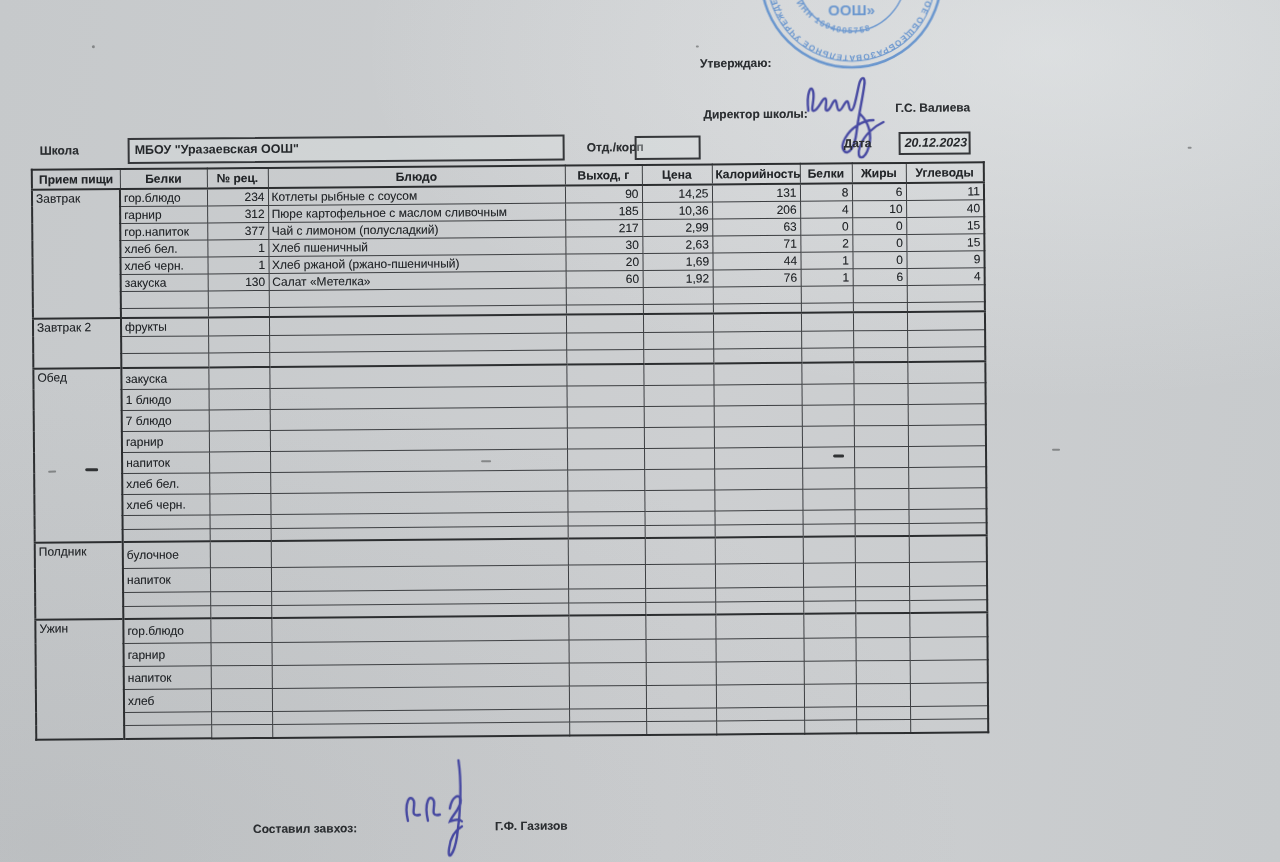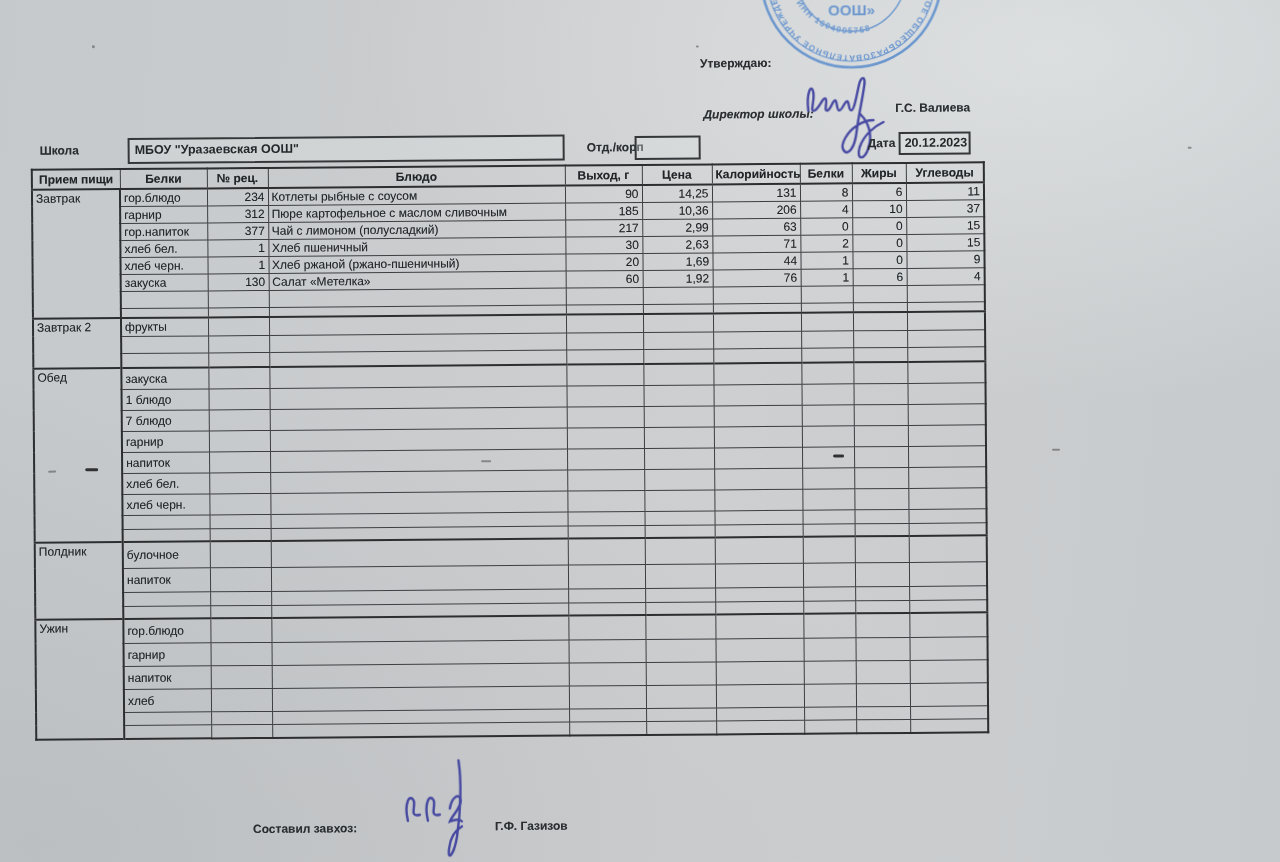--- a/index.html
+++ b/index.html
@@ -54,42 +54,42 @@
       </text>
       <text font-size="8.4" fill="#5c8ecd" letter-spacing="1.4" font-weight="600">
         <textPath href="#innPath" startOffset="18">ИНН 1604005758</textPath>
       </text>
       <text x="119" y="122" text-anchor="middle" font-size="15" font-weight="700" fill="#5c8ecd">«Уразаевская</text>
       <text x="119" y="142" text-anchor="middle" font-size="15" font-weight="700" fill="#5c8ecd">ООШ»</text>
     </svg>
 
     <div class="lbl" style="left:703px;top:57px;">Утверждаю:</div>
 
-    <div class="lbl" style="left:706px;top:108px;font-style:italic;">Директор школы:</div>
+    <div class="lbl" style="left:706px;top:108px;">Директор школы:</div>
 
     <svg class="ink" style="left:803px;top:66px;" width="112" height="112" viewBox="0 0 112 112">
       <g fill="none" stroke="#3c3e9e" stroke-width="2.4" stroke-linecap="round" opacity=".92">
         <path d="M8,46 C6,28 11,19 13,27 C15,35 9,48 14,46 C19,44 22,33 25,34 C28,35 23,47 27,46 C31,45 32,36 35,36 C37,36 36,46 39,46 C42,46 44,37 47,37 C49,37 48,46 51,46 C54,46 57,28 59,20 C61,12 66,11 64,22 C62,36 58,52 56,68 C54,84 47,92 43,86 C39,80 47,67 57,61 C63,57 69,56 73,56"></path>
         <path d="M60,50 C68,58 72,70 68,83 C64,97 55,96 59,83 C63,71 74,62 83,58"></path>
       </g>
     </svg>
 
     <div class="lbl" style="left:898px;top:103px;">Г.С. Валиева</div>
 
     <div class="lbl" style="left:42px;top:139px;">Школа</div>
     <div class="box" style="left:130px;top:134px;width:433px;height:22px;">
       <span>МБОУ "Уразаевская ООШ"</span>
     </div>
     <div class="lbl" style="left:569px;top:140px;margin-left:20px;">Отд./корп</div>
     <div class="box" style="left:637px;top:136px;width:62px;height:20px;">
       <span></span>
     </div>
-    <div class="lbl" style="left:846px;top:138px;margin-left:24px;">Дата</div>
+    <div class="lbl" style="left:846px;top:138px;">Дата</div>
     <div class="box" style="left:901px;top:134px;width:68px;height:19px;">
-      <span style="padding:2px 4px;">20.12.2023</span>
+      <span style="padding:2px 4px;font-style:italic;">20.12.2023</span>
     </div>
 
     <table>
       <colgroup>
         <col style="width:88px">
           <col style="width:87px">
           <col style="width:61px">
         <col style="width:297px">
           <col style="width:77px">
           <col style="width:70px">
@@ -127,21 +127,21 @@
           </tr>
           <tr style="height: 17px;">
             <td class="txt">гарнир</td>
             <td class="num">312</td>
             <td class="txt">Пюре картофельное с маслом сливочным</td>
             <td class="num">185</td>
             <td class="num">10,36</td>
             <td class="num">206</td>
             <td class="num">4</td>
             <td class="num">10</td>
-            <td class="num">37</td>
+            <td class="num">40</td>
           </tr>
           <tr style="height: 17px;">
             <td class="txt">гор.напиток</td>
             <td class="num">377</td>
             <td class="txt">Чай с лимоном (полусладкий)</td>
             <td class="num">217</td>
             <td class="num">2,99</td>
             <td class="num">63</td>
             <td class="num">0</td>
             <td class="num">0</td>

